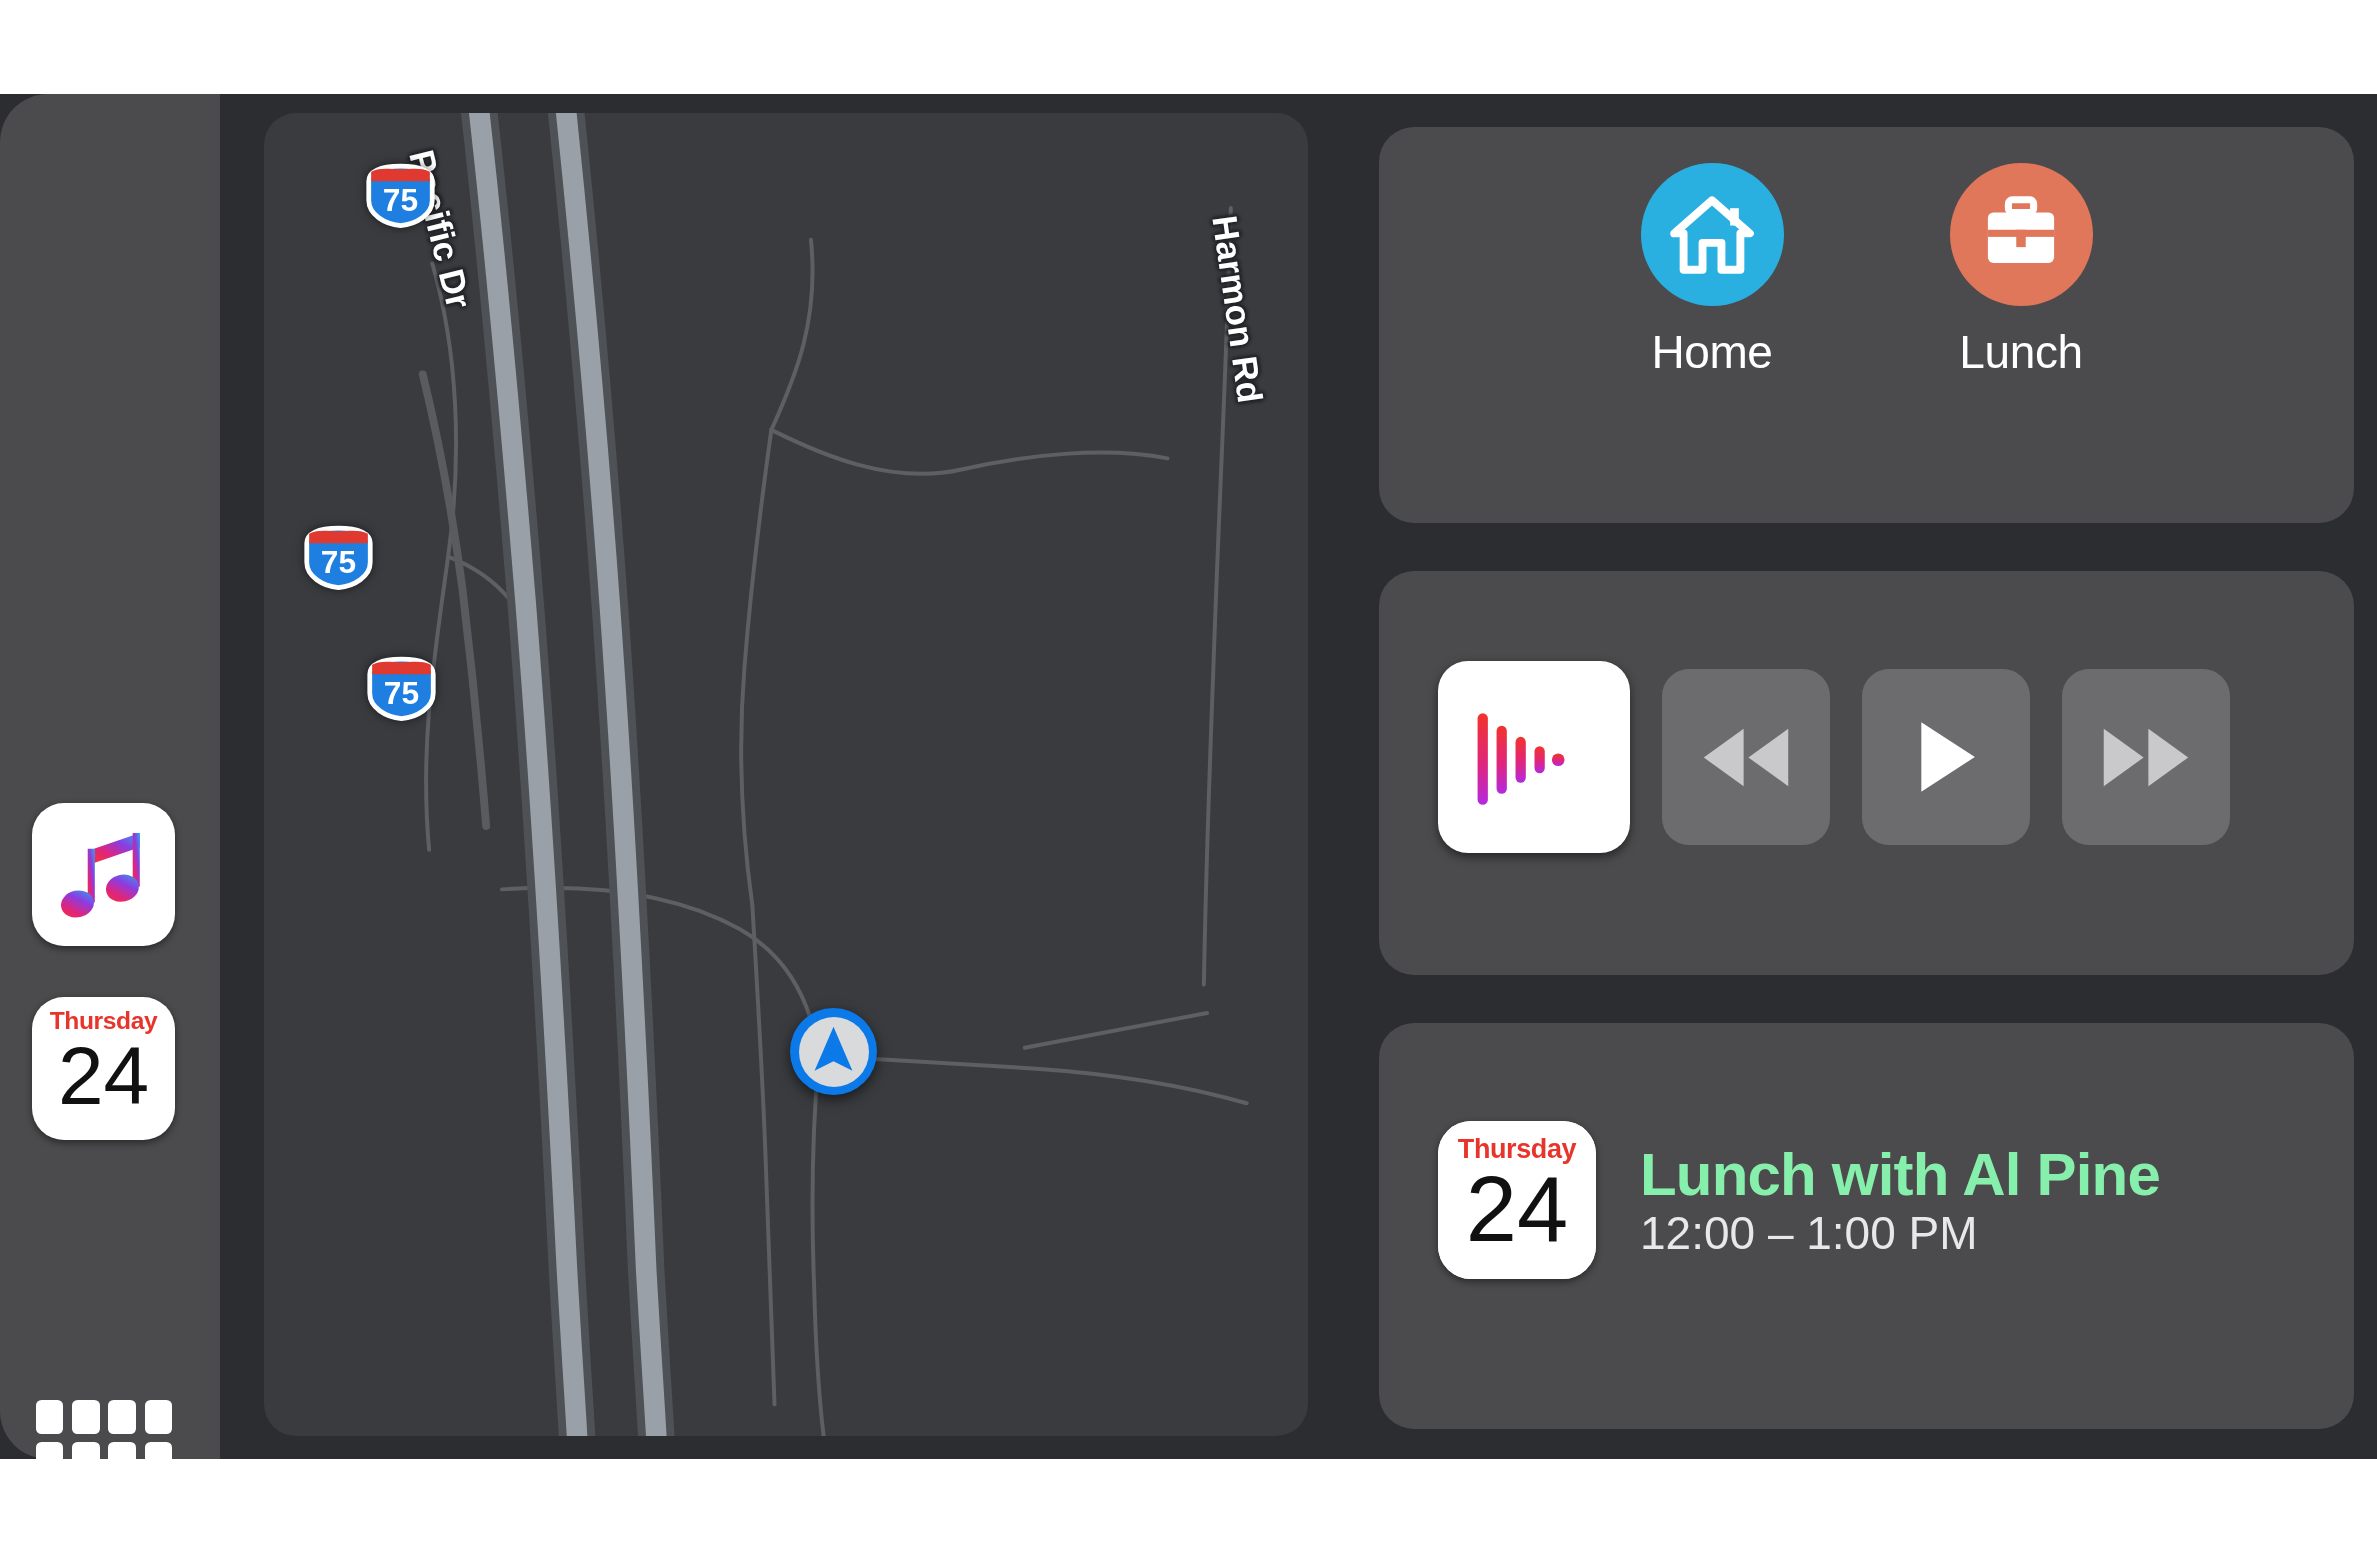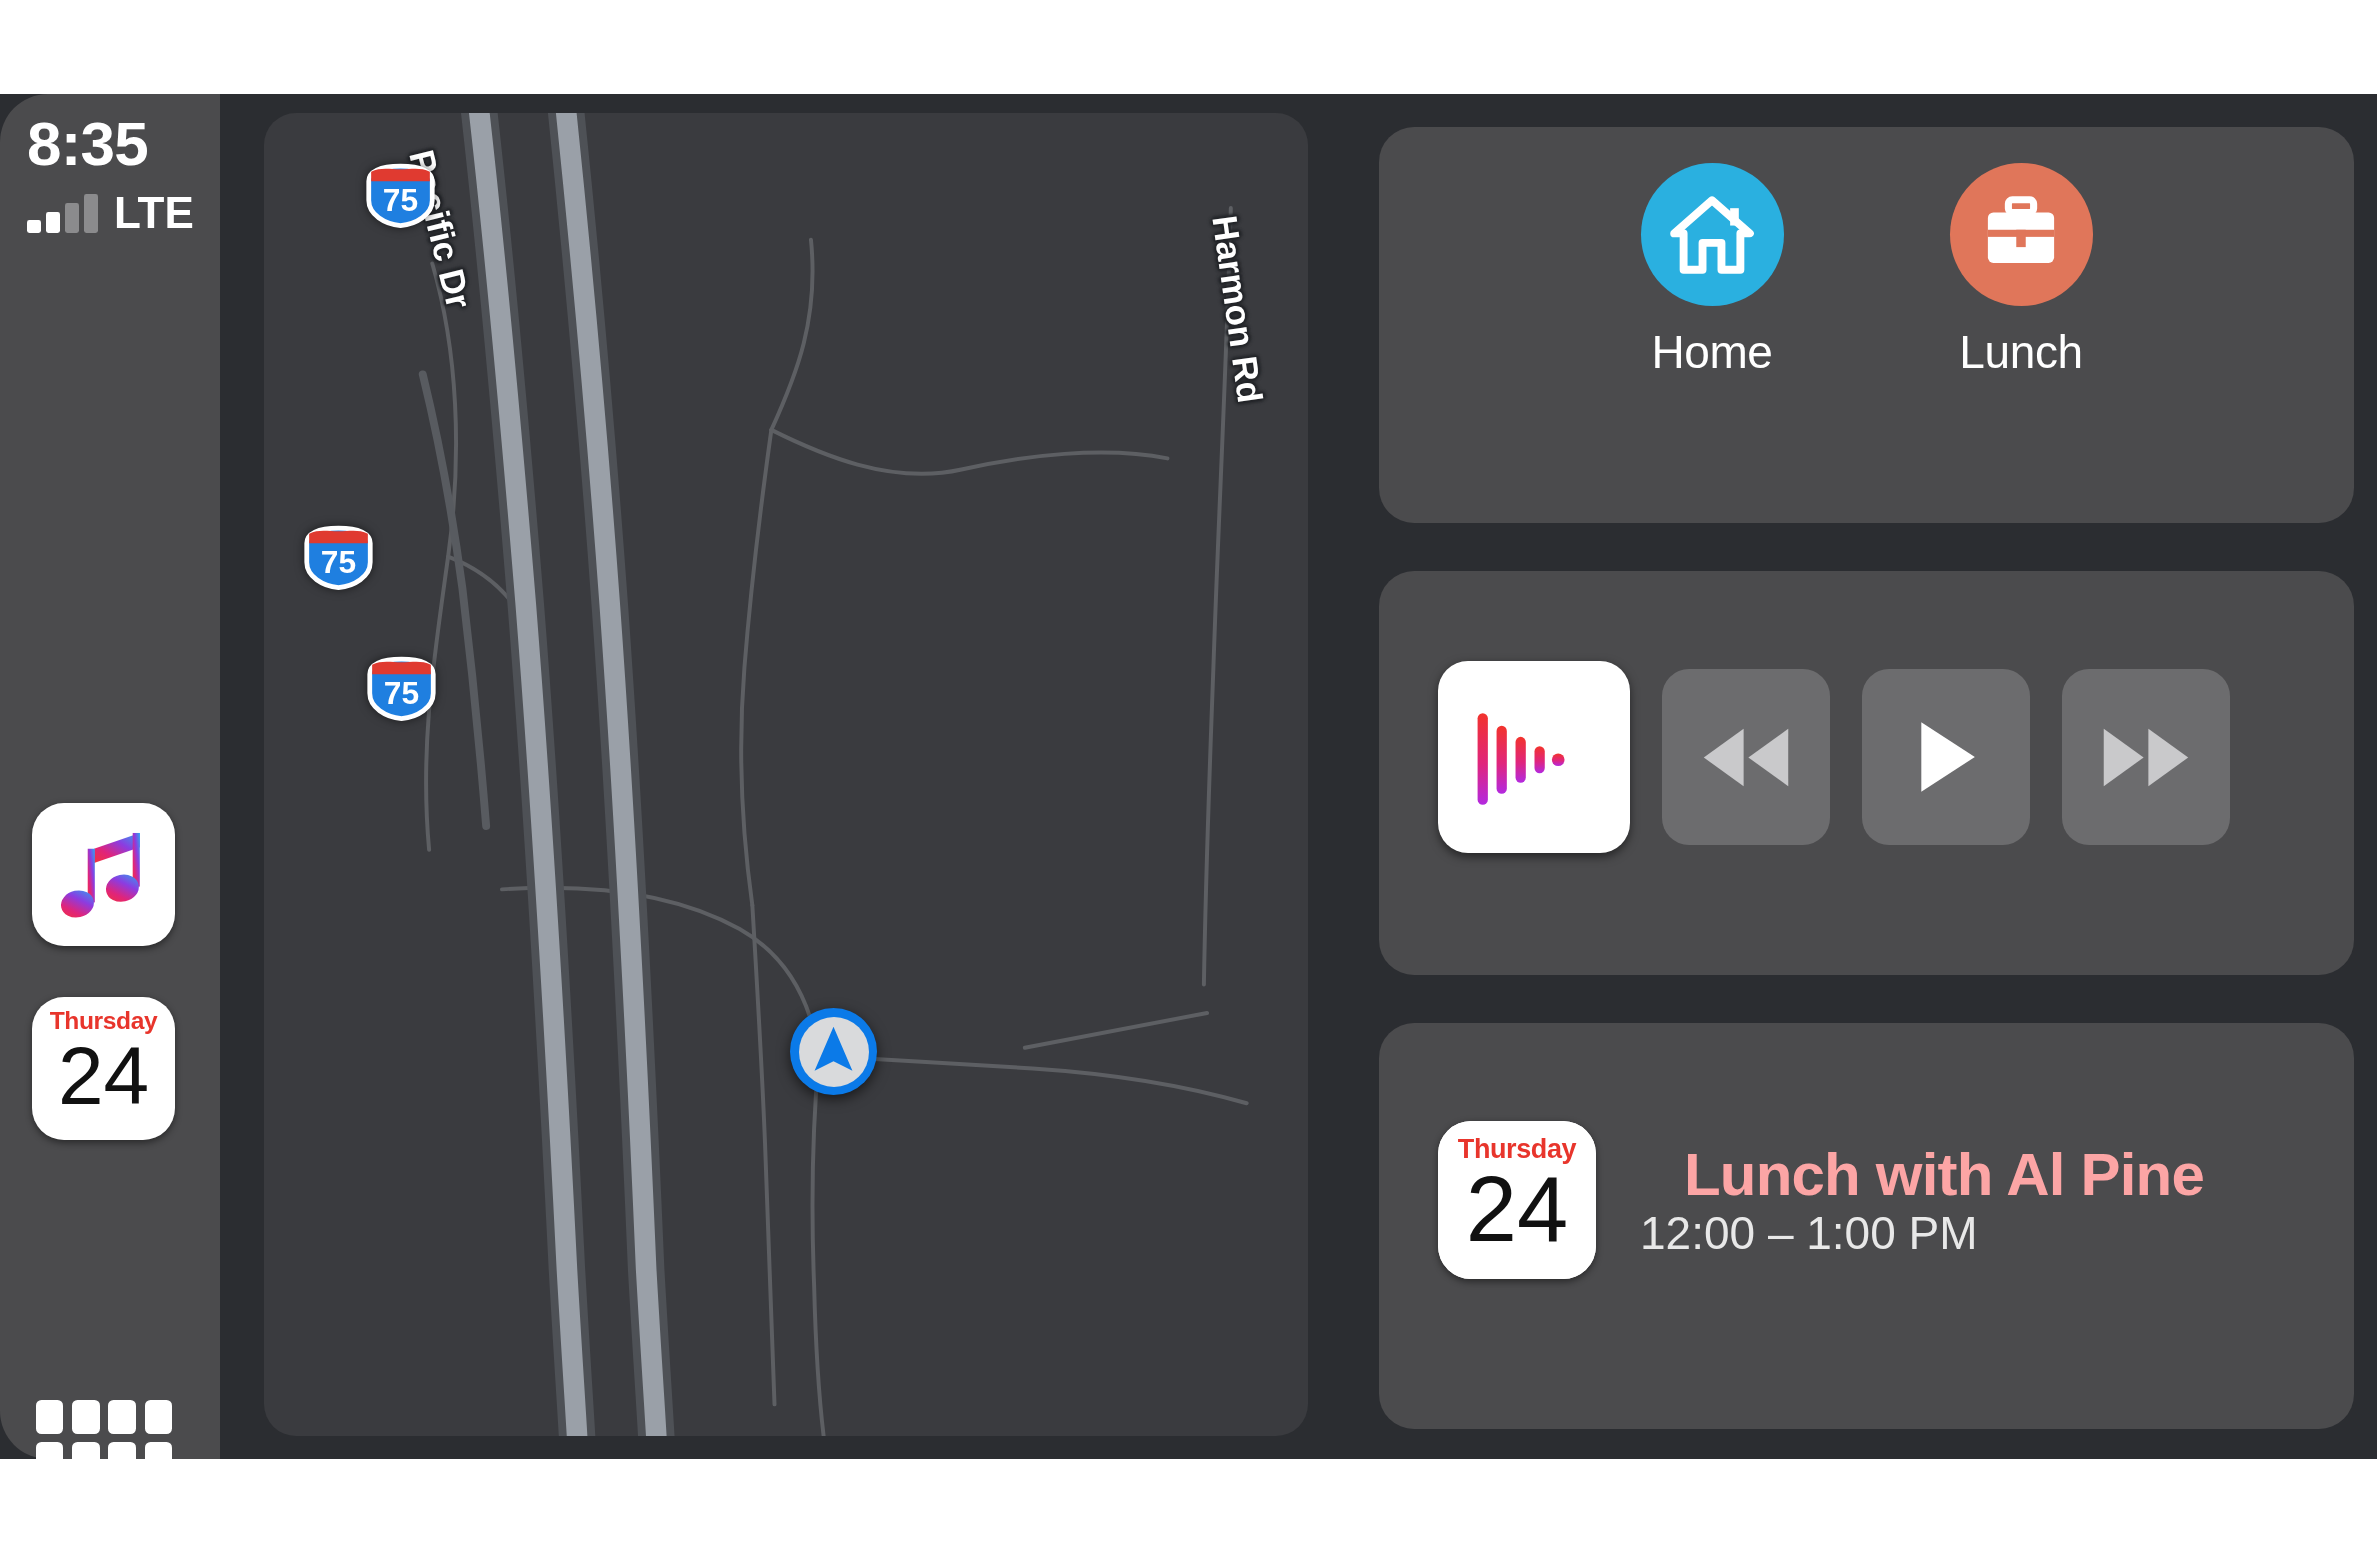--- a/index.html
+++ b/index.html
@@ -329,54 +329,43 @@
     overflow: hidden;
     flex: 0 0 auto;
     box-shadow: 0 2.4px 7.1px rgba(0,0,0,0.45);
   }
   .event-cal .cal-dow { top: 12.7px; font-size: 27px; }
   .event-cal .cal-day { top: 40px; font-size: 92px; line-height: 97px; }
   .event-text {
     margin-left: 44px;
   }
   .event-title {
-    color: #fca5a5;
+    color: #86efac;
     font-size: 60px;
     font-weight: bold;
     letter-spacing: -0.8px;
     line-height: 67px;
     font-family: "Liberation Sans", sans-serif;
-    margin-left: 44px;
   }
   .event-time {
     color: #e8e8e8;
     font-size: 46px;
     font-weight: 400;
     margin-top: 0;
     line-height: 51px;
     font-family: "Liberation Sans", sans-serif;
   }
 </style>
 </head>
 <body>
 
 <div id="screen">
 
   <div id="sidebar">
 
-    <div id="status-block">
-      <div id="clock">8:35</div>
-      <div id="signal-row">
-        <span class="sig-bar sig-b1 on"></span>
-        <span class="sig-bar sig-b2 on"></span>
-        <span class="sig-bar sig-b3"></span>
-        <span class="sig-bar sig-b4"></span>
-        <span id="carrier">LTE</span>
-      </div>
-    </div>
 
 
     <div class="app-icon" id="app-music">
       <span class="music-bg"></span>
       <span class="music-note">
         <svg width="101" height="108" viewBox="0 0 128 136">
           <defs>
             <linearGradient id="mgrad" x1="1" y1="0" x2="0" y2="1">
               <stop offset="0%" stop-color="#2aa8f2"></stop>
               <stop offset="38%" stop-color="#8c3ce0"></stop>

